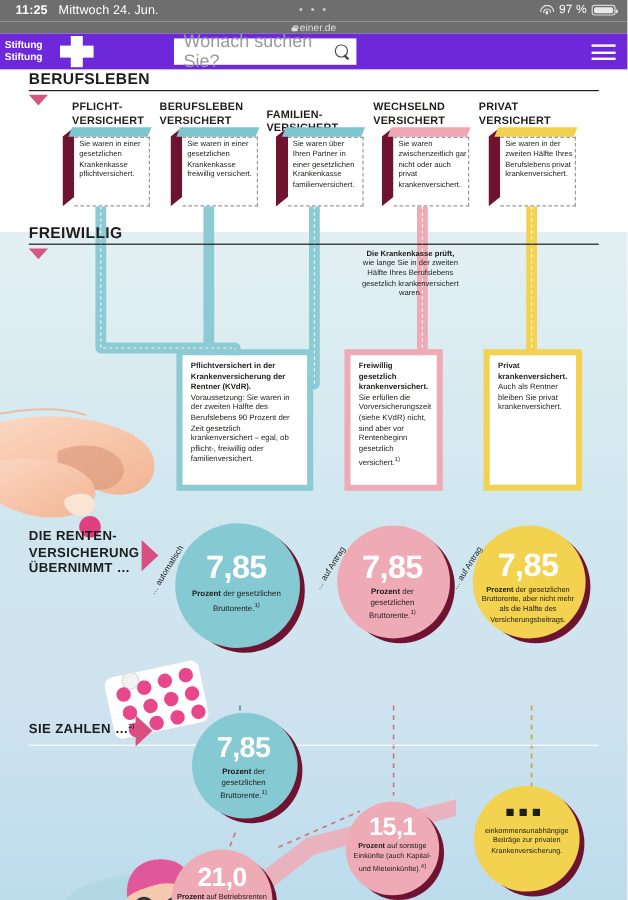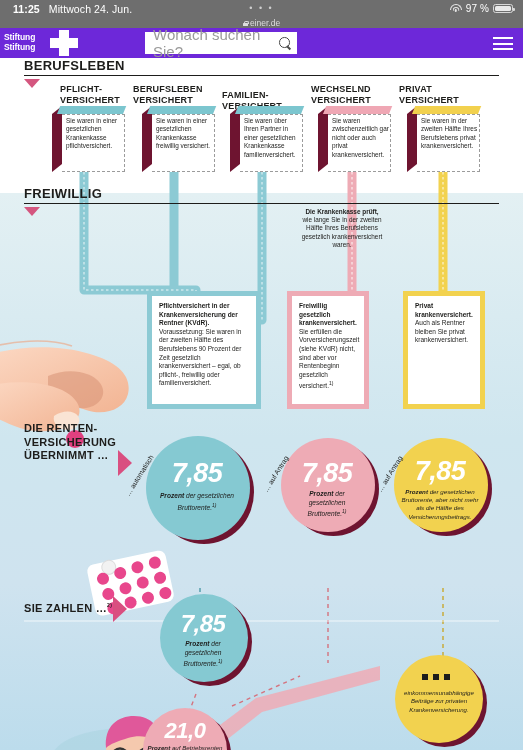--- a/index.html
+++ b/index.html
@@ -103,21 +103,21 @@
 
   .factbox { position: absolute; background: #ffffff; }
   .factbox .inner { position:absolute; inset: 0; padding: 6px 7px;
                     font-size: 6.5px; line-height: 8.6px; color: #1d1d1b; }
   .factbox .inner b { font-weight: bold; }
 
   .note-pruef { position:absolute; width: 84px; font-size: 6.4px; line-height: 8.2px;
                 text-align: center; color:#1d1d1b; }
 
   
-  .circ { position:absolute; border-radius: 50%; font-style: italic; }
+  .circ { position:absolute; border-radius: 50%; }
   .circ .shadow { position:absolute; inset:0; border-radius:50%; background:#6e1430; }
   .circ .face { position:absolute; border-radius:50%; }
   .circ .big { position:absolute; width: 100%; text-align:center; color:#ffffff;
                font-size: 27px; font-weight: bold; letter-spacing: -.5px; }
   .circ .sub { position:absolute; width: 100%; text-align:center; color:#1d1d1b;
                font-size: 6.6px; line-height: 8.6px; }
   .circ .sub b { font-weight: bold; }
   .rot-label { position:absolute; font-size: 7px; color:#1d1d1b; white-space: nowrap;
                transform-origin: left bottom; }
 
@@ -360,21 +360,21 @@
         <b>Freiwillig gesetzlich krankenversichert.</b><span> Sie erfüllen die Vorversicherungszeit (siehe KVdR) nicht, sind aber vor Rentenbeginn gesetzlich versichert.</span><span class="sup">1)</span>
       </div>
     </div>
 
     <div class="factbox" style="left:408px; top:238px; width:72px; height:108px; outline:5px solid #f2d24f;">
       <div class="inner">
         <b>Privat krankenversichert.</b><span> Auch als Rentner bleiben Sie privat krankenversichert.</span>
       </div>
     </div>
 
-    <div class="sect-label" style="left:24px; top:364px; font-size:11px; line-height:13.5px;">
+    <div class="sect-label" style="left:24px; top:383px; font-size:11px; line-height:13.5px;">
       <div>DIE RENTEN-</div>
       <div>VERSICHERUNG</div>
       <div>ÜBERNIMMT …</div>
     </div>
     <div class="tri-right" style="left:118px; top:392px;"></div>
 
     <div class="circ" style="left:146px; top:378px; width:108px; height:108px;">
       <div class="shadow" style="left:8px; top:4px;"></div>
       <div class="face" style="left:0; top:0; width:104px; height:104px; background:#85c9d2;"></div>
       <div class="big" style="top:22px; left:-3px;">7,85</div>
@@ -420,20 +420,28 @@
 
     <div class="circ" style="left:143px; top:650px; width:88px; height:88px;">
       <div class="shadow" style="left:6px; top:4px;"></div>
       <div class="face" style="left:0; top:0; width:84px; height:84px; background:#eeabb5;"></div>
       <div class="big" style="top:10px; left:-2px; font-size:22px;">21,0</div>
       <div class="sub" style="top:36px; left:-2px; padding:0 5px; font-size:6.2px; line-height:8.2px;">
         <b>Prozent</b><span> auf Betriebsrenten (über Freibetrag von 159,25 Euro).</span>
       </div>
     </div>
 
+    <div class="circ" style="left:288px; top:610px; width:82px; height:82px;">
+      <div class="shadow" style="left:6px; top:4px;"></div>
+      <div class="face" style="left:0; top:0; width:78px; height:78px; background:#eeabb5;"></div>
+      <div class="big" style="top:10px; left:-2px; font-size:21px;">15,1</div>
+      <div class="sub" style="top:34px; left:-2px; padding:0 4px; font-size:6.1px; line-height:8px;">
+        <b>Prozent</b><span> auf sonstige Einkünfte (auch Kapital- und Mieteinkünfte).</span><span class="sup">4)</span>
+      </div>
+    </div>
 
     <div class="circ" style="left:395px; top:597px; width:92px; height:92px;">
       <div class="shadow" style="left:7px; top:4px;"></div>
       <div class="face" style="left:0; top:0; width:88px; height:88px; background:#f2d24f;"></div>
       <div class="dots3" style="left:27px; top:19px;">
           <i></i>
           <i></i>
           <i></i>
         </div>
       <div class="sub" style="top:34px; left:-2px; padding:0 4px; font-size:6.1px; line-height:8.4px;">

